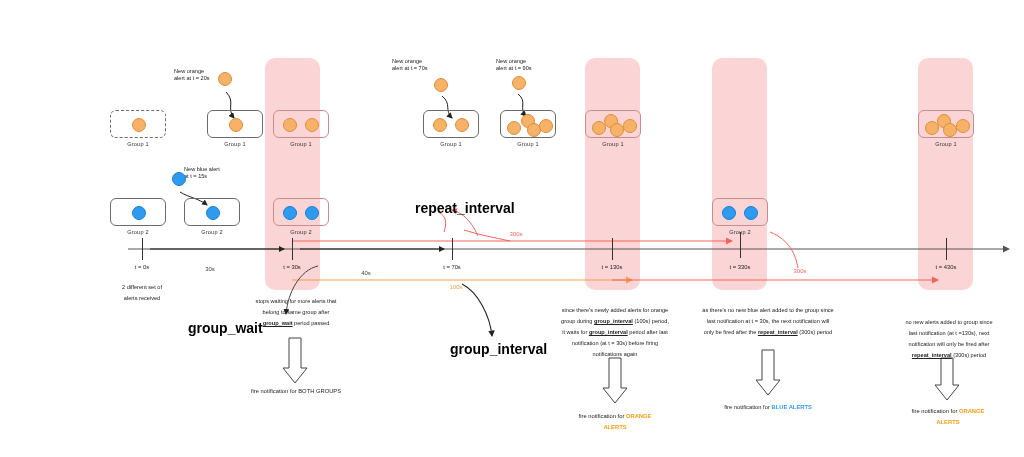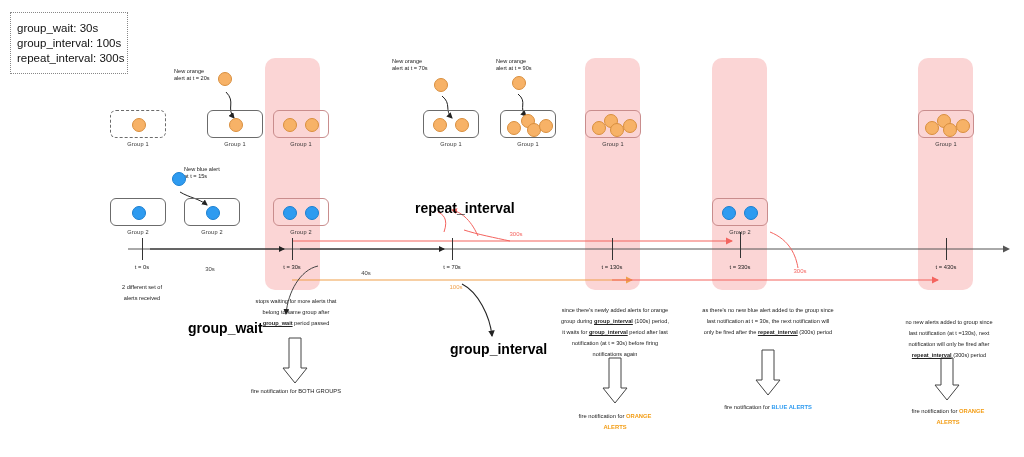--- a/index.html
+++ b/index.html
@@ -91,25 +91,20 @@
 </head>
 <body>
 
 <div id="canvas">
 
   <div class="band" style="left:265px;top:58px;width:55px;height:232px;"></div>
   <div class="band" style="left:585px;top:58px;width:55px;height:232px;"></div>
   <div class="band" style="left:712px;top:58px;width:55px;height:232px;"></div>
   <div class="band" style="left:918px;top:58px;width:55px;height:232px;"></div>
 
-  <div class="legend">
-    <div>group_wait: 30s</div>
-    <div>group_interval: 100s</div>
-    <div>repeat_interval: 300s</div>
-  </div>
 
   <div class="groupwrap" style="left:110px;top:110px;">
     <div class="gbox dashed">
       <span class="dot orange" style="left:21px;top:7px;"></span>
     </div>
     <div class="glabel">Group 1</div>
   </div>
 
   <div class="groupwrap" style="left:207px;top:110px;">
     <div class="gbox">

